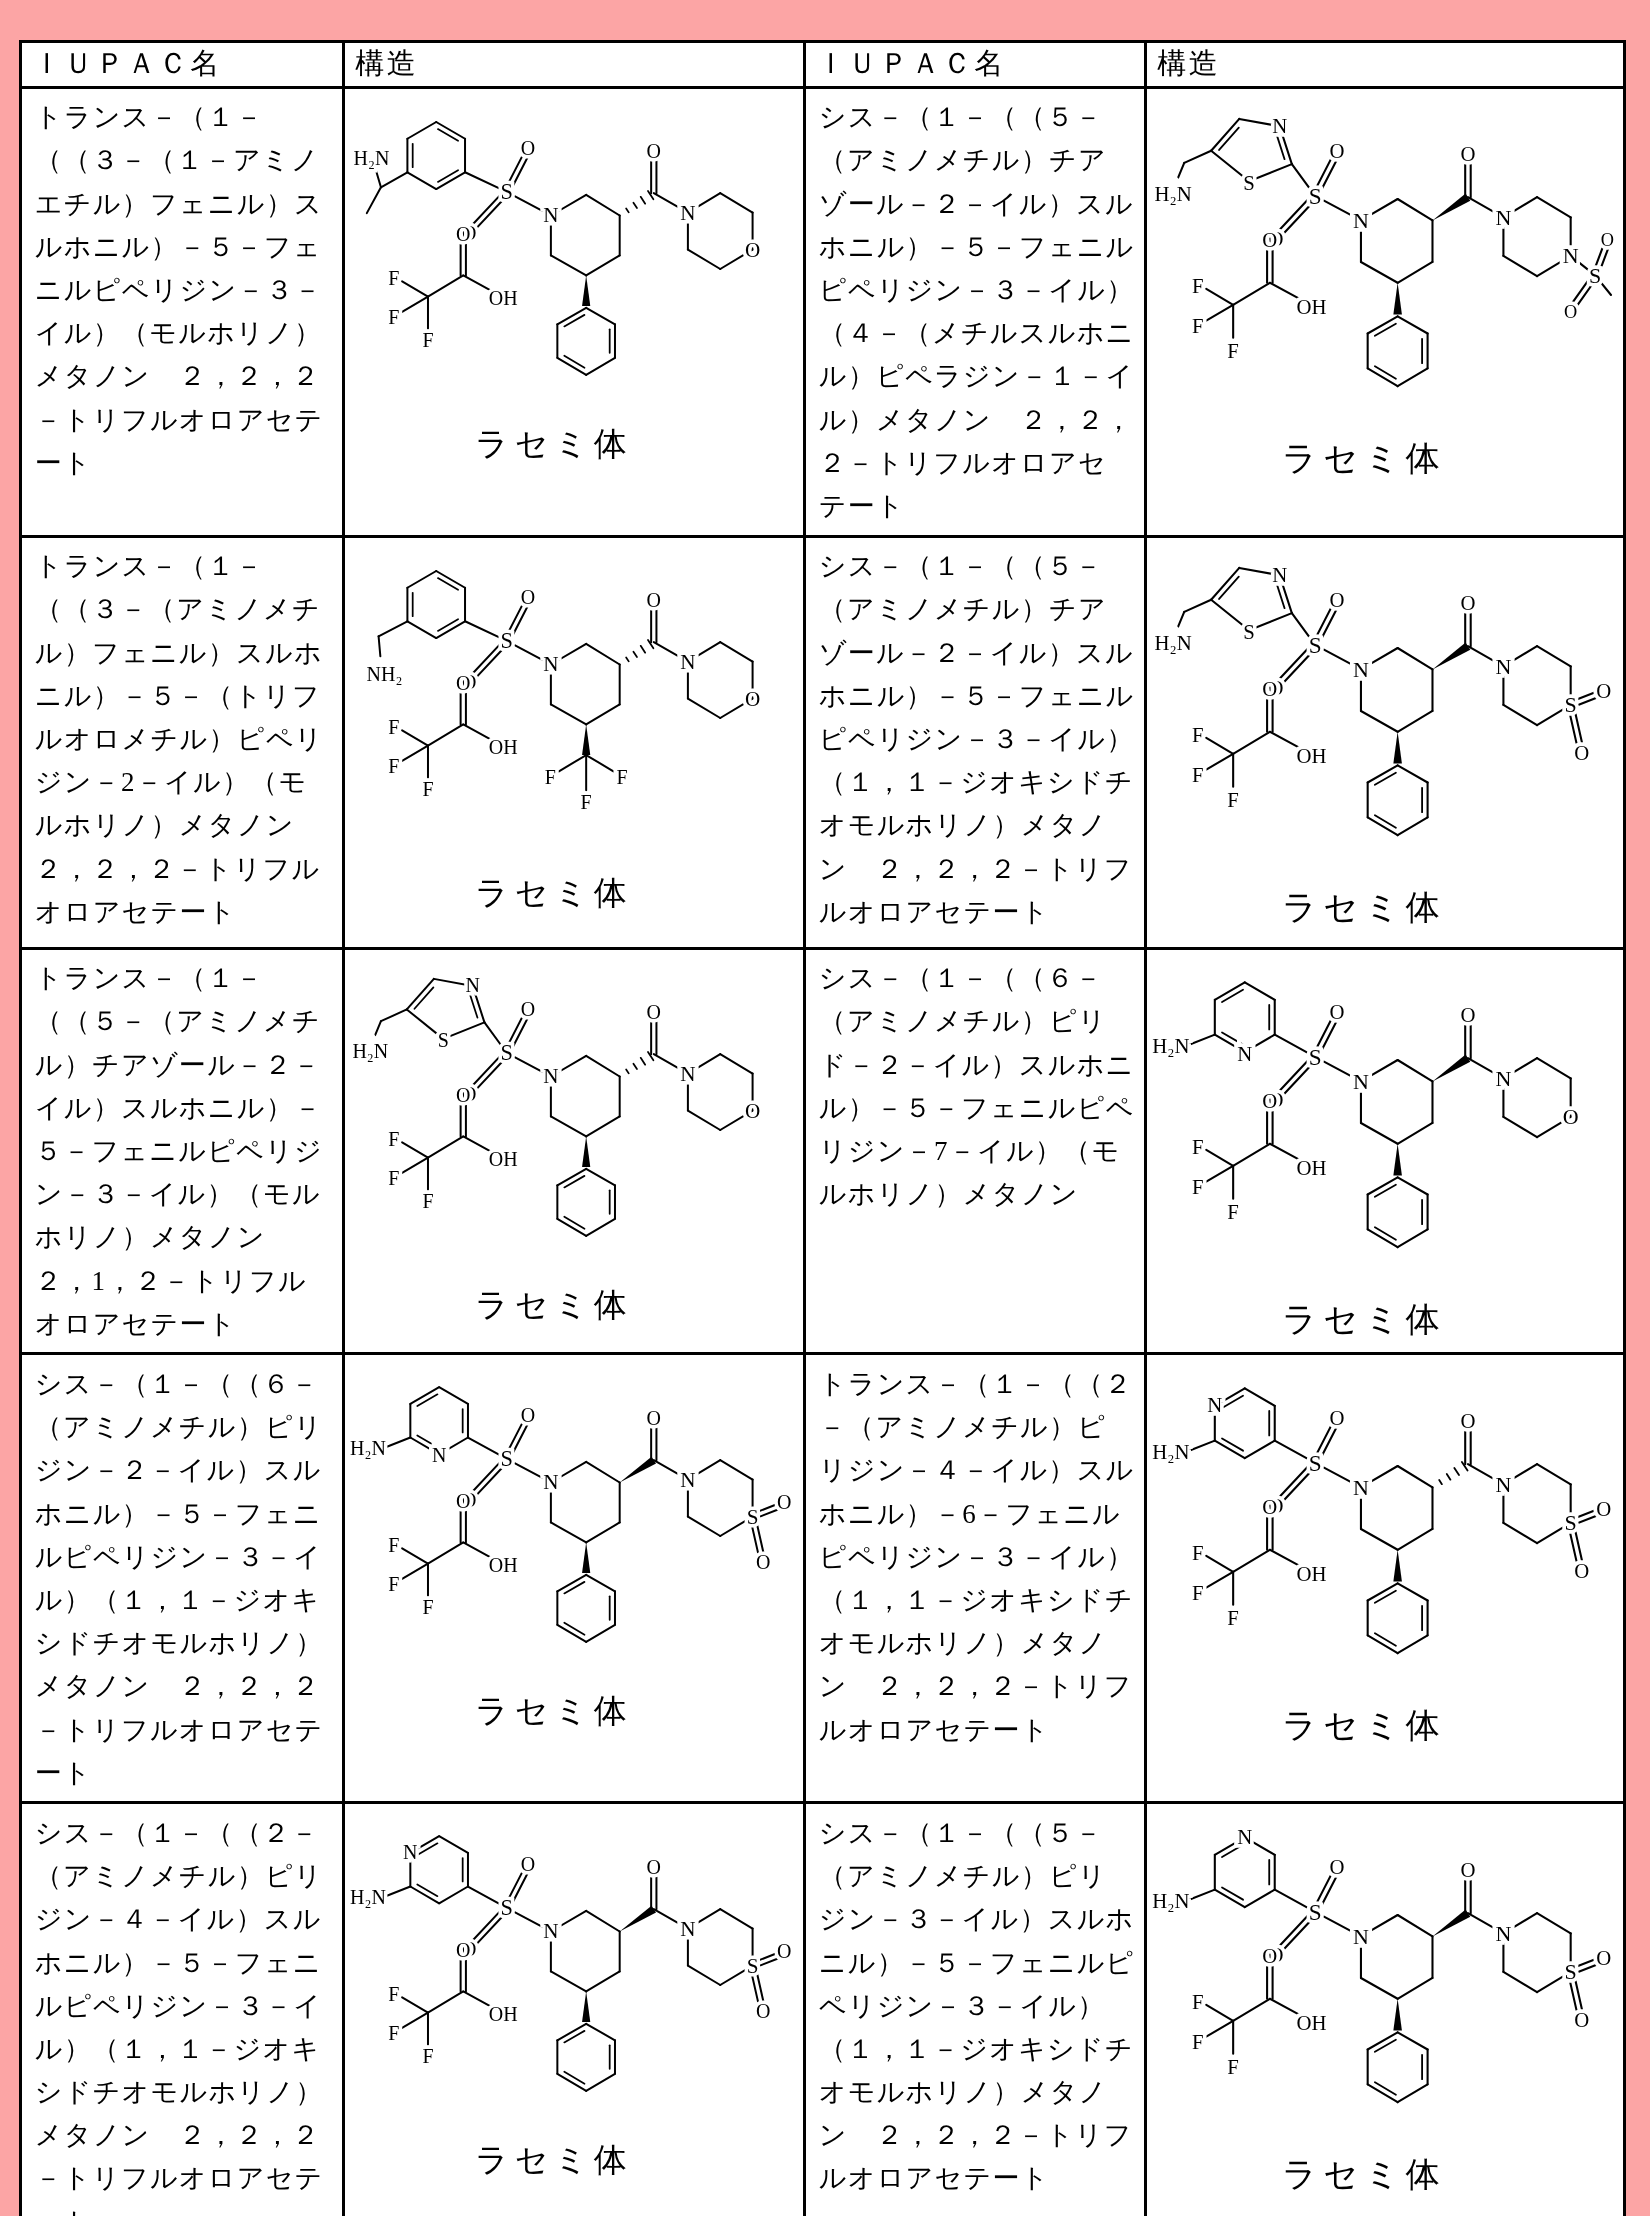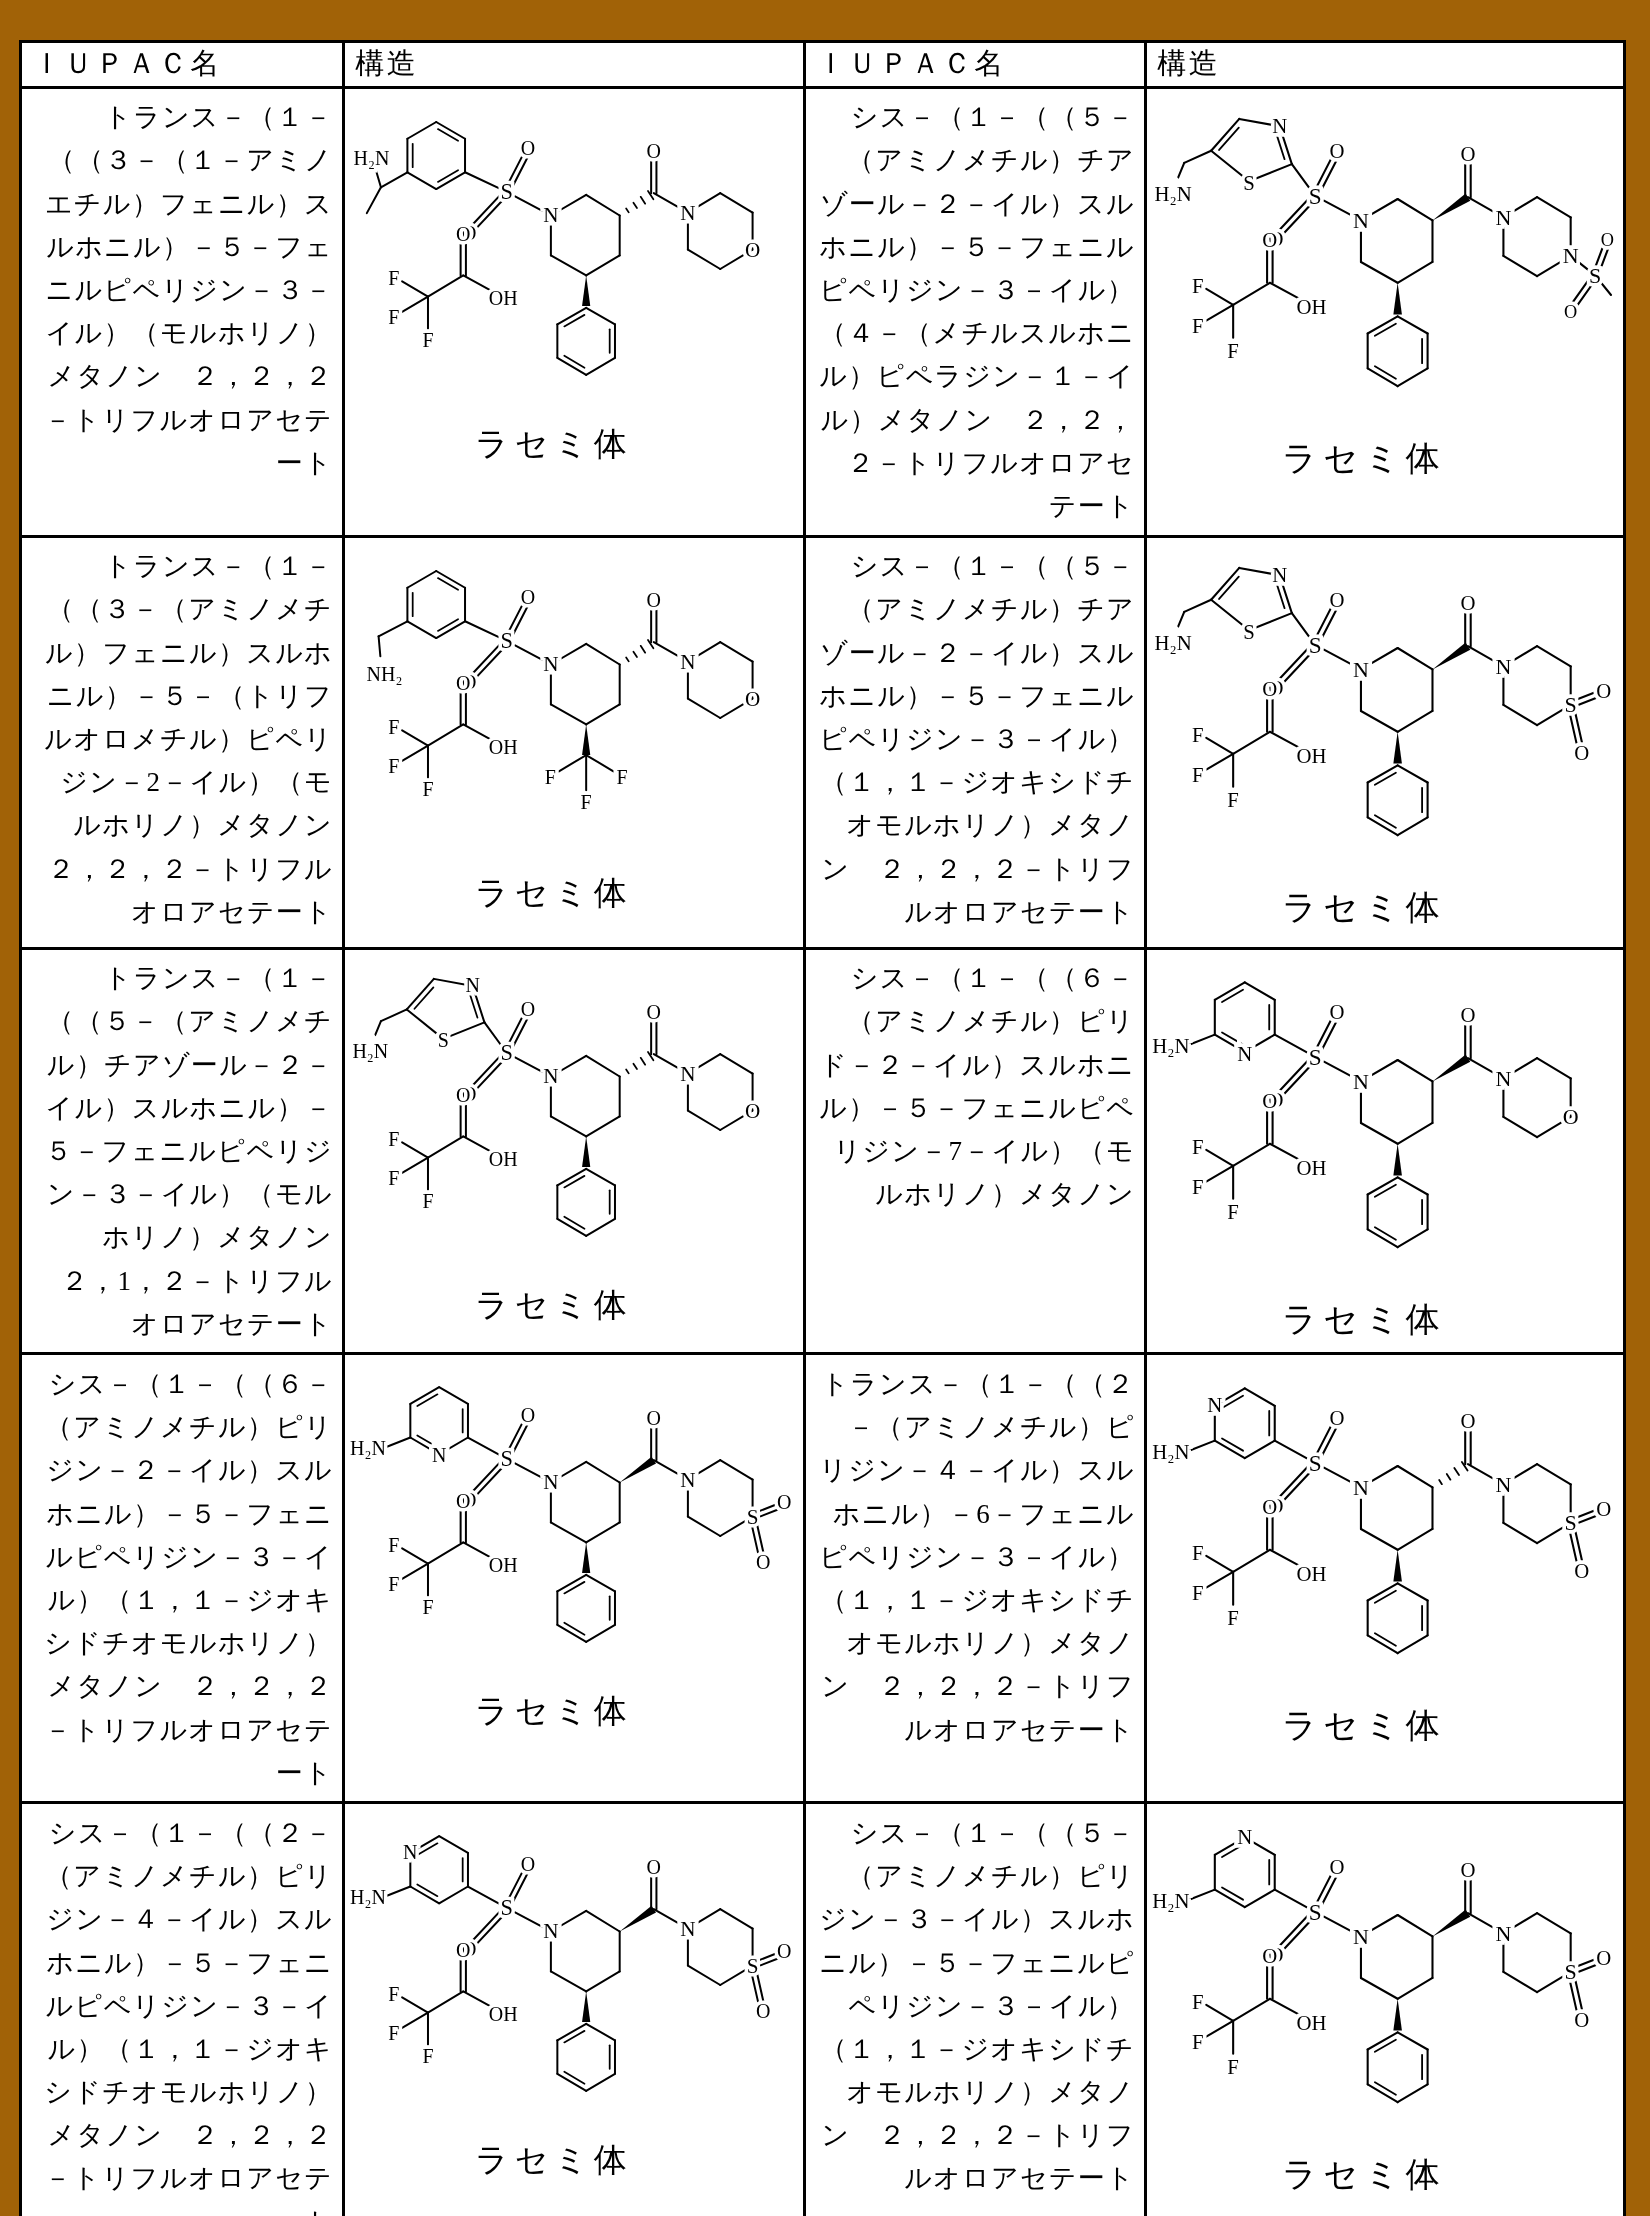--- a/index.html
+++ b/index.html
@@ -1,22 +1,22 @@
 <!DOCTYPE html>
 <html style="font-size:10.2px"><head>
 <meta charset="utf-8">
 <style>
   html,body{margin:0;padding:0;background:#fff;}
   body{width:1650px;height:2216px;font-family:"Liberation Serif",serif;color:#000;}
-  .sheet{position:relative;width:1650px;height:2216px;background:#a16207;overflow:hidden;}
+  .sheet{position:relative;width:1650px;height:2216px;background:#fca5a5;overflow:hidden;}
   table.cmp{position:absolute;left:19px;top:40px;border-collapse:collapse;table-layout:fixed;background:#fff;}
   table.cmp td, table.cmp th{border:3.2px solid #000;vertical-align:top;overflow:hidden;}
   th.hdr{font-weight:normal;text-align:left;font-size:29px;height:38px;padding:1.3px 10.2px;letter-spacing:2.6px;}
   td.name{font-size:27px;line-height:1.60;padding:7.7px 9px 6.4px 12.8px;letter-spacing:1.3px;
-          overflow-wrap:anywhere;word-break:break-all;text-align:right;}
+          overflow-wrap:anywhere;word-break:break-all;text-align:left;}
   td.structcell{padding:1.3px 2.6px;}
   svg.mol{display:block;width:100%;margin:2.6px auto 0;}
   .r1{height:418px}.r2{height:412px}.r3{height:401px}.r4{height:412px}.r5{height:455px}
 </style>
 </head>
 <body>
 
 <div class="sheet">
   <table class="cmp">
     <colgroup>

